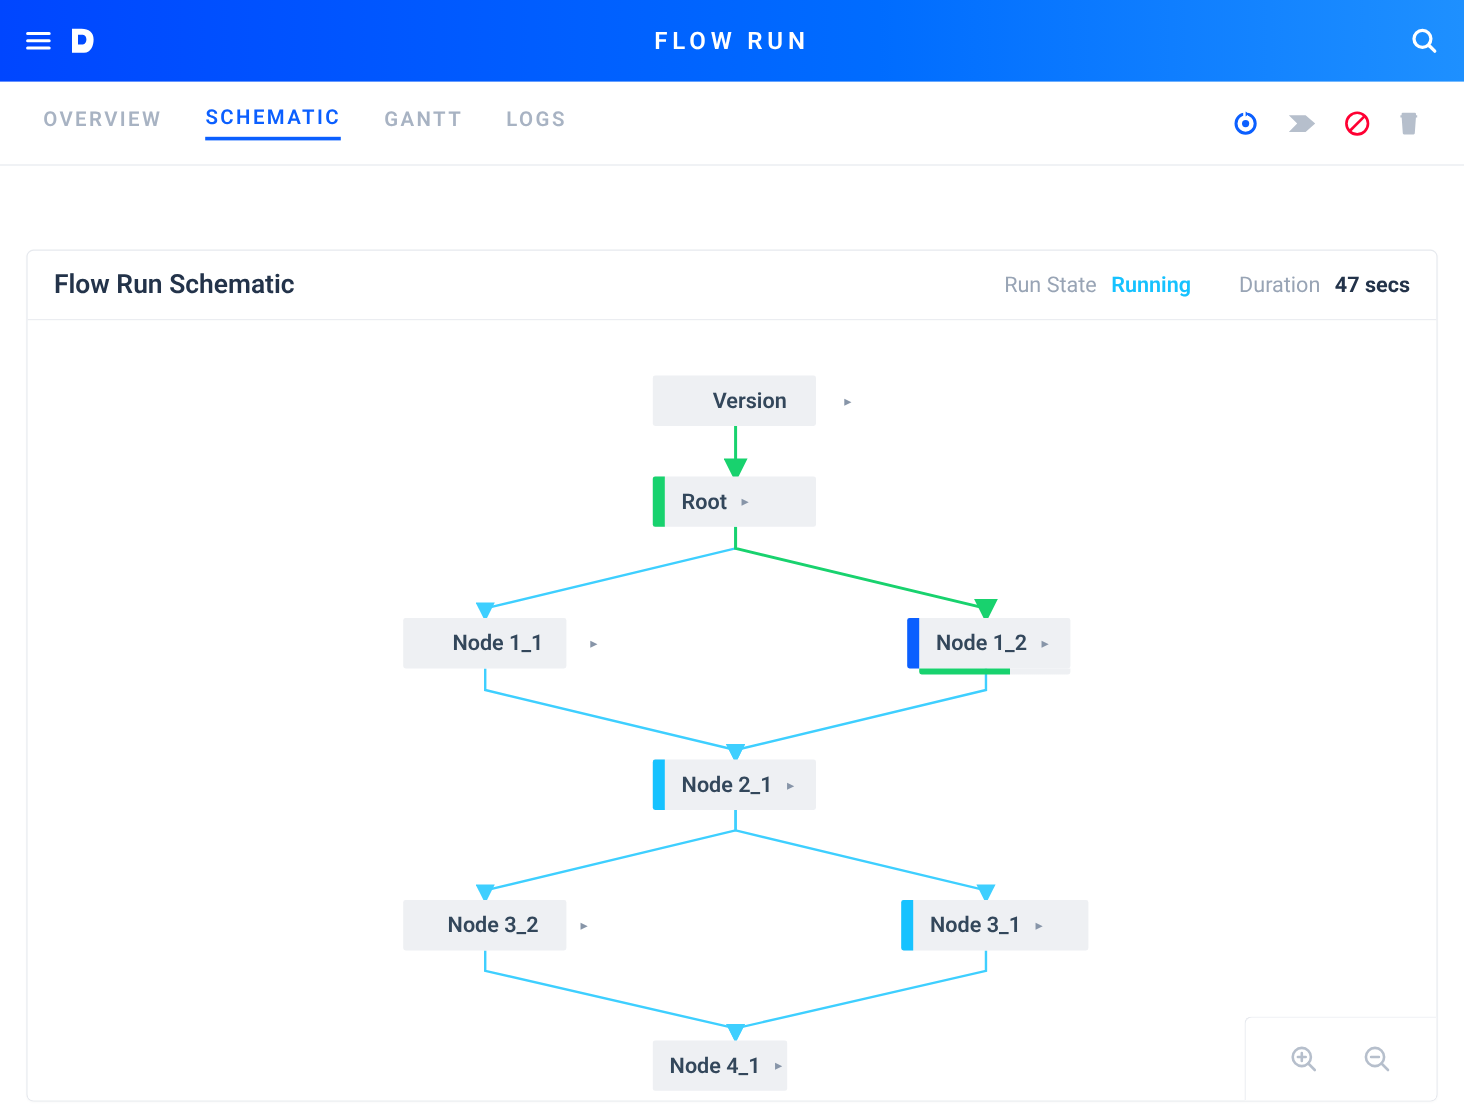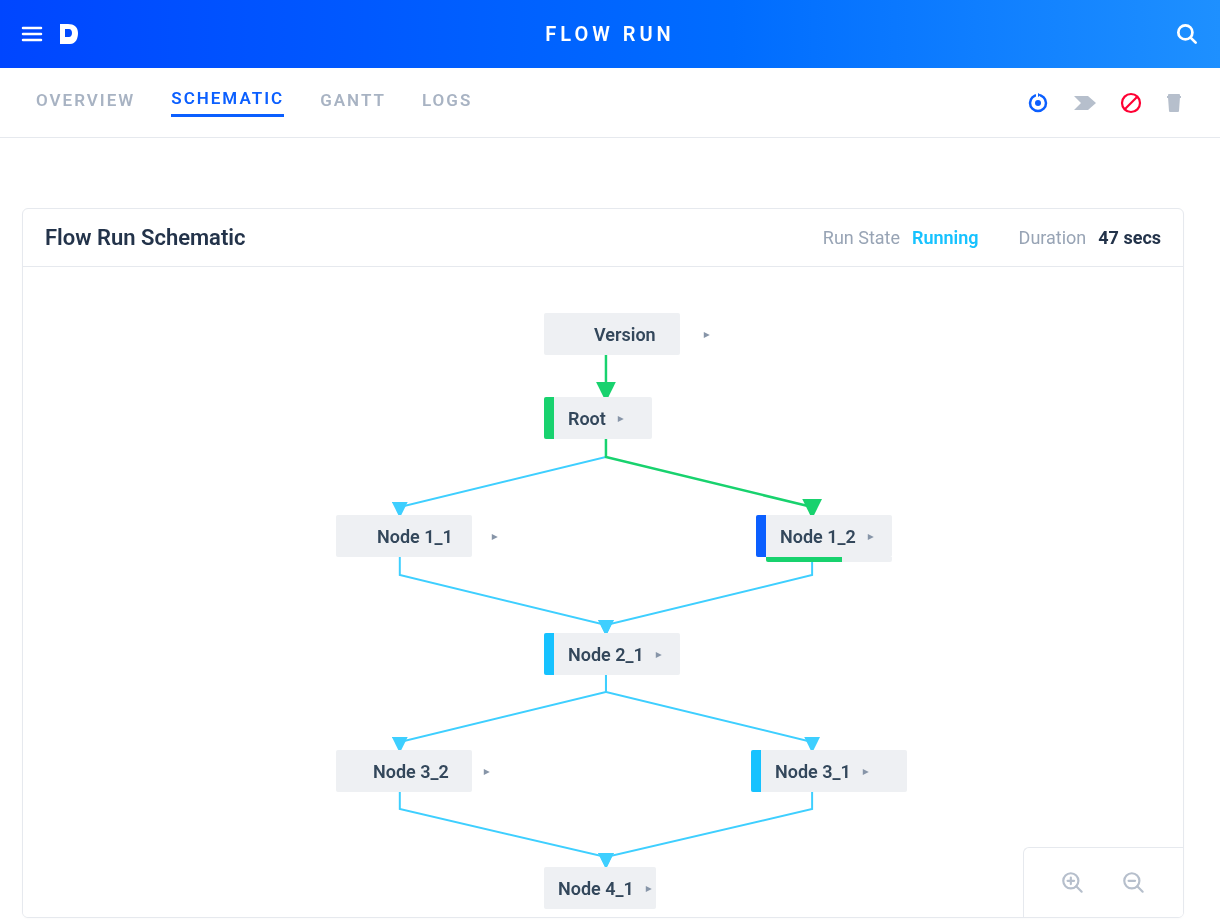--- a/index.html
+++ b/index.html
@@ -53,21 +53,21 @@
   .tabbar-actions {
     margin-left:auto;
     display:flex;
     align-items:center;
     gap:22px;
   }
   .tabbar-actions svg { display:block; cursor:pointer; }
 
   
   .card {
-    margin: 70px 36px 0 22px;
+    margin: 70px 22px 0 22px;
     border:1px solid #e6e9ee;
     border-radius:6px;
     height: 710px;
     overflow:hidden;
     position:relative;
     background:#fff;
     box-shadow: 0 1px 2px rgba(0,0,0,0.02);
   }
   .card-header {
     display:flex;
@@ -242,21 +242,21 @@
 
       <path d="M800 525 L800 542 L591 590 L591 598" stroke="#3ecfff" stroke-width="2" fill="none" marker-end="url(#arr-cyan)"></path>
     </svg>
 
     <div class="node" style="left:521px; top:46px; width:136px;gap:36px;">
       <div class="accent green"></div>
       <span class="label">Version</span>
       <span class="caret">▸</span>
     </div>
 
-    <div class="node" style="left:521px; top:130px; width:108px;">
+    <div class="node" style="left:521px; top:130px; width:136px;">
       <div class="accent green"></div>
       <span class="label">Root</span>
       <span class="caret">▸</span>
     </div>
 
     <div class="node" style="left:313px; top:248px; width:136px;gap:27px;">
       <div class="accent cyan"></div>
       <span class="label">Node 1_1</span>
       <span class="caret">▸</span>
     </div>

